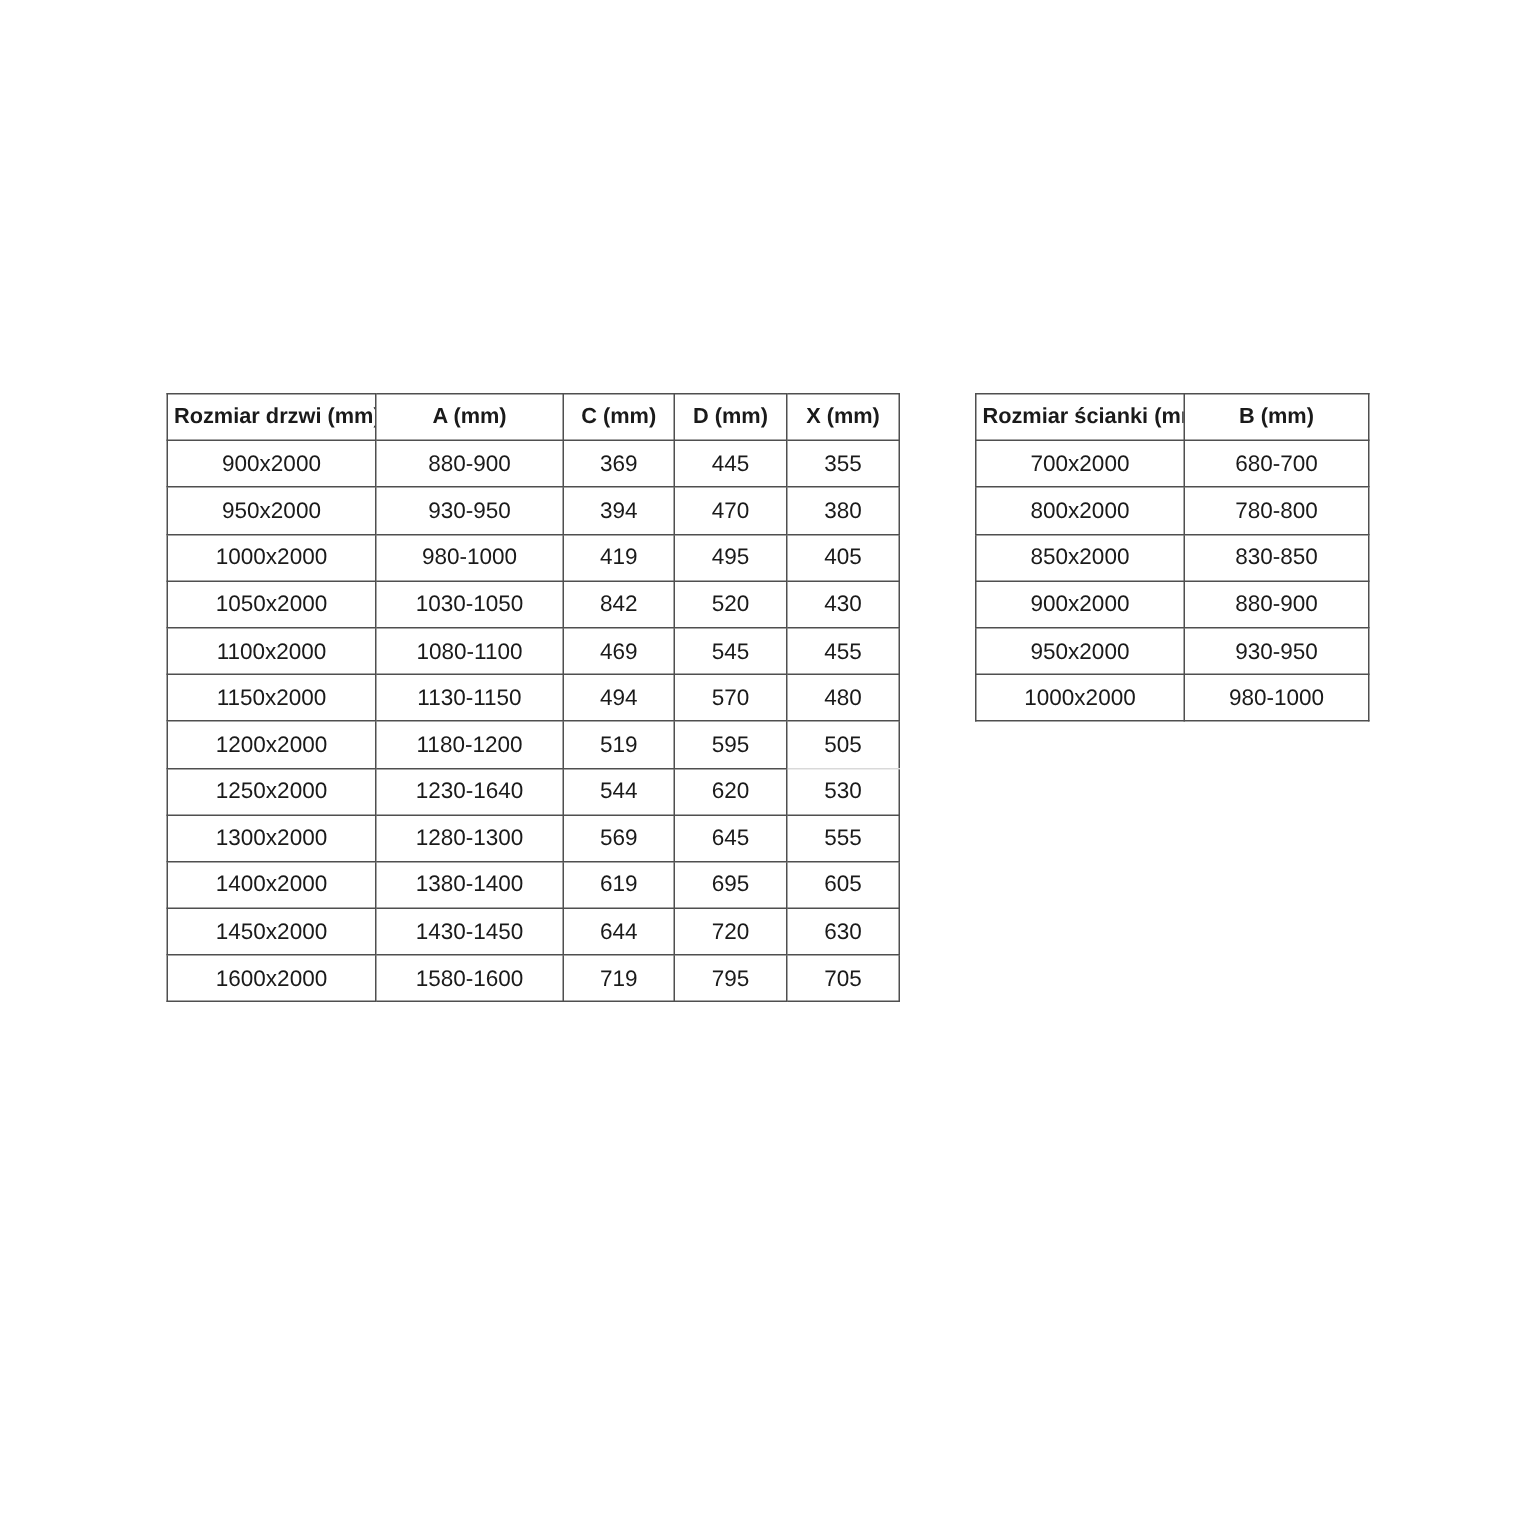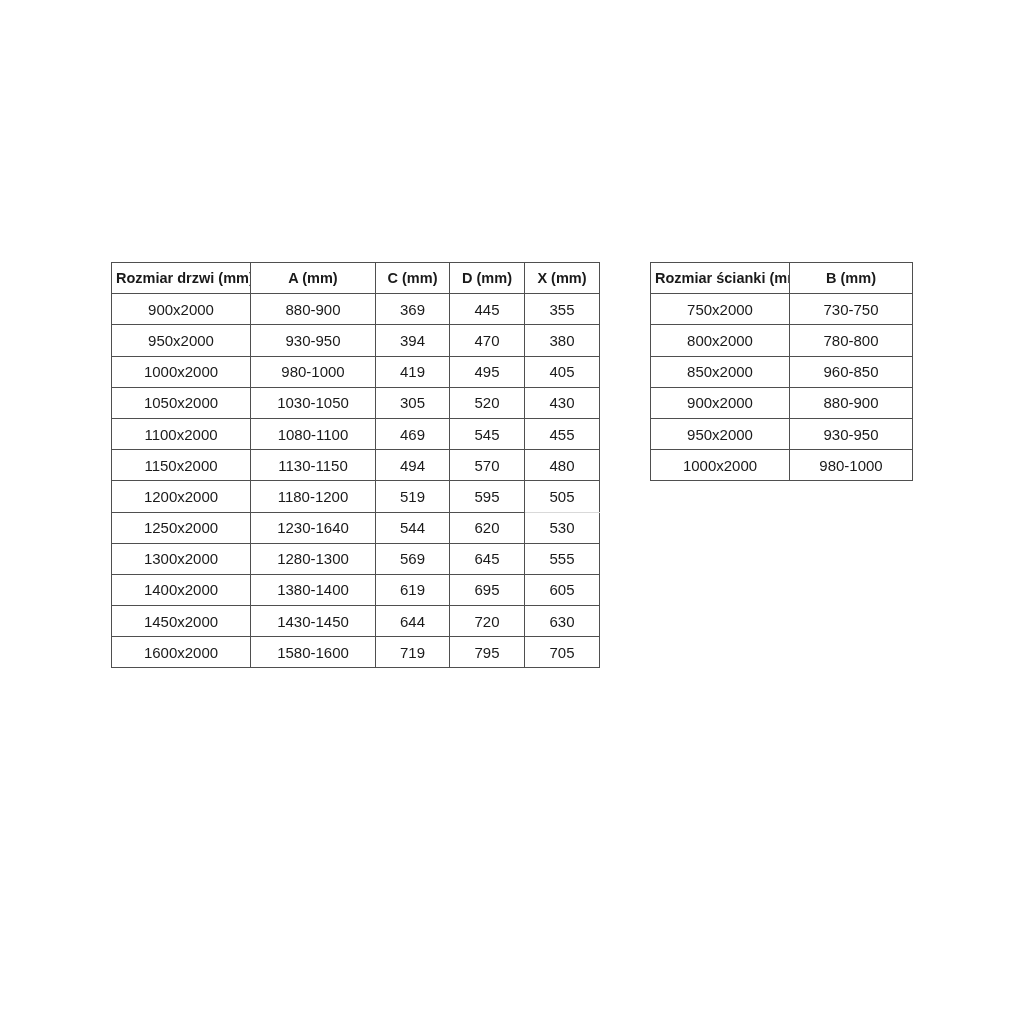--- a/index.html
+++ b/index.html
@@ -89,21 +89,21 @@
         <tr>
           <td>1000x2000</td>
           <td>980-1000</td>
           <td>419</td>
           <td>495</td>
           <td>405</td>
         </tr>
         <tr>
           <td>1050x2000</td>
           <td>1030-1050</td>
-          <td>305</td>
+          <td>842</td>
           <td>520</td>
           <td>430</td>
         </tr>
         <tr>
           <td>1100x2000</td>
           <td>1080-1100</td>
           <td>469</td>
           <td>545</td>
           <td>455</td>
         </tr>
@@ -165,30 +165,30 @@
         <col class="c2">
     </colgroup>
   <thead>
         <tr>
           <th>Rozmiar ścianki (mm)</th>
           <th>B (mm)</th>
         </tr>
       </thead>
       <tbody>
         <tr>
-          <td>750x2000</td>
-          <td>730-750</td>
+          <td>700x2000</td>
+          <td>680-700</td>
         </tr>
         <tr>
           <td>800x2000</td>
           <td>780-800</td>
         </tr>
         <tr>
           <td>850x2000</td>
-          <td>960-850</td>
+          <td>830-850</td>
         </tr>
         <tr>
           <td>900x2000</td>
           <td>880-900</td>
         </tr>
         <tr>
           <td>950x2000</td>
           <td>930-950</td>
         </tr>
         <tr>

